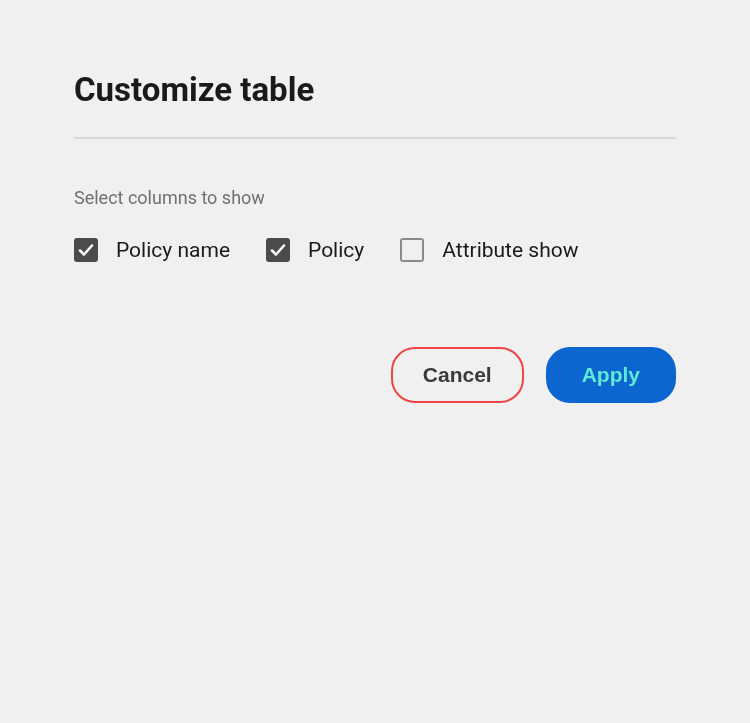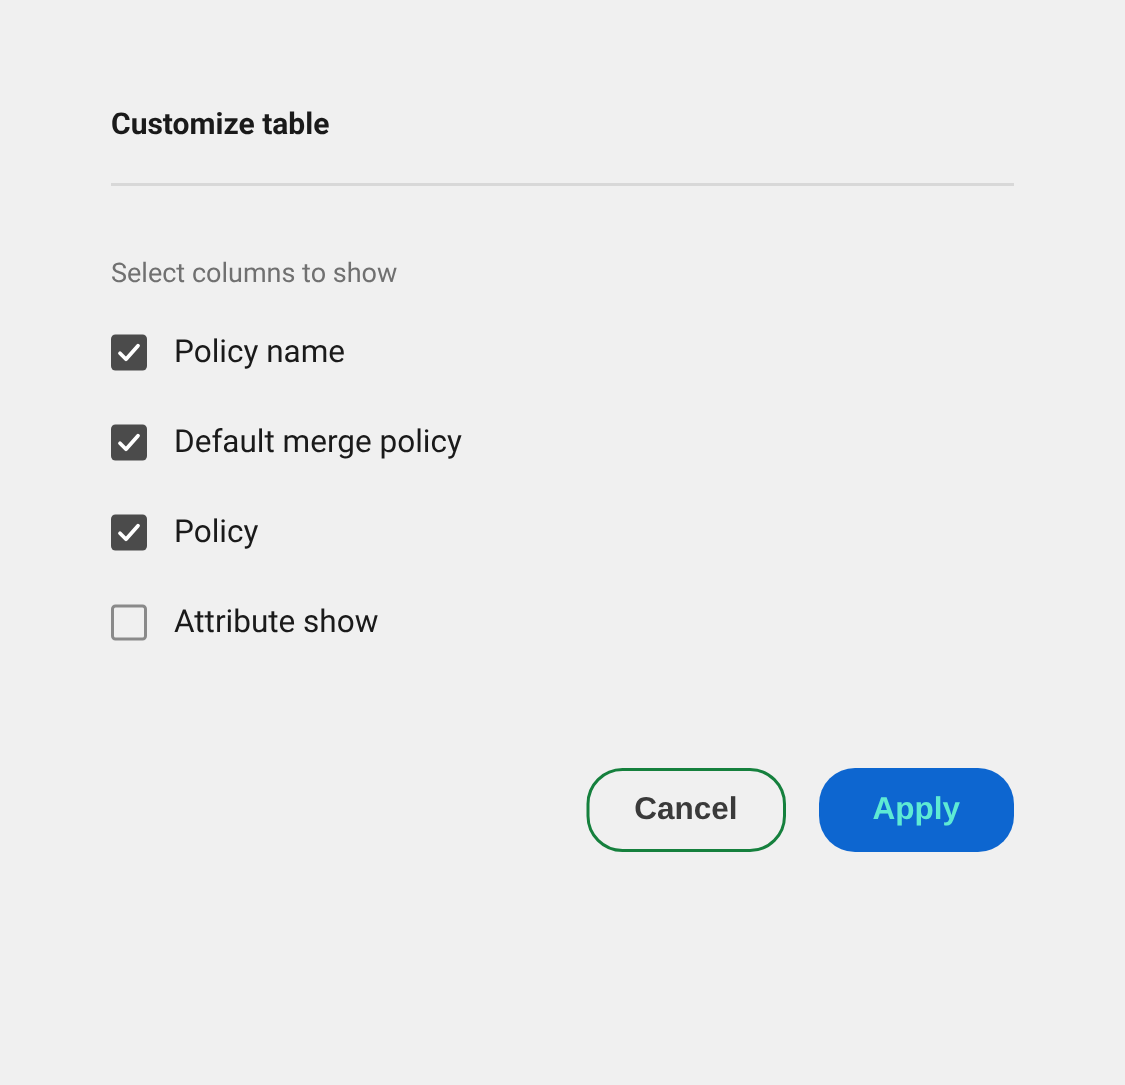--- a/index.html
+++ b/index.html
@@ -11,38 +11,38 @@
       font-family: -apple-system, BlinkMacSystemFont, "Segoe UI", Roboto, Helvetica, Arial, sans-serif;
       background: #f0f0f0;
       width: 750px;
       height: 723px;
       padding: 70px 74px;
     }
     .dialog {
       width: 100%;
     }
     .dialog-title {
-      font-size: 20px;
+      font-size: 33px;
       font-weight: 700;
       color: #1a1a1a;
       margin-bottom: 28px;
     }
     .divider {
       height: 2px;
       background: #d8d8d8;
       margin-bottom: 48px;
     }
     .section-label {
       font-size: 18px;
       color: #707070;
       margin-bottom: 30px;
     }
     .checkbox-list {
       display: flex;
-      flex-direction: column;
+      flex-direction: row;
       gap: 36px;
     }
     .checkbox-row {
       display: flex;
       align-items: center;
       gap: 18px;
       cursor: pointer;
     }
     .checkbox {
       width: 24px;
@@ -77,21 +77,21 @@
     .btn {
       font-size: 21px;
       font-weight: 700;
       padding: 14px 30px;
       border-radius: 24px;
       cursor: pointer;
       border: none;
     }
     .btn-cancel {
       background: transparent;
-      border: 2px solid #15803d;
+      border: 2px solid #ef4444;
       color: #3a3a3a;
     }
     .btn-apply {
       background: #0d66d0;
       color: #5eead4;
       padding: 14px 36px;
     }
   </style>
 </head>
 <body>
@@ -104,28 +104,20 @@
   <div class="checkbox-list">
     <div class="checkbox-row">
       <div class="checkbox checked">
         <svg viewBox="0 0 16 16">
             <path d="M2 8.5 L6 12.5 L14 3.5" stroke="#ffffff" stroke-width="2.5" fill="none" stroke-linecap="round" stroke-linejoin="round"></path>
           </svg>
       </div>
       <span class="checkbox-label">Policy name</span>
     </div>
 
-    <div class="checkbox-row">
-      <div class="checkbox checked">
-        <svg viewBox="0 0 16 16">
-            <path d="M2 8.5 L6 12.5 L14 3.5" stroke="#ffffff" stroke-width="2.5" fill="none" stroke-linecap="round" stroke-linejoin="round"></path>
-          </svg>
-      </div>
-      <span class="checkbox-label">Default merge policy</span>
-    </div>
 
     <div class="checkbox-row">
       <div class="checkbox checked">
         <svg viewBox="0 0 16 16">
             <path d="M2 8.5 L6 12.5 L14 3.5" stroke="#ffffff" stroke-width="2.5" fill="none" stroke-linecap="round" stroke-linejoin="round"></path>
           </svg>
       </div>
       <span class="checkbox-label">Policy</span>
     </div>
 

